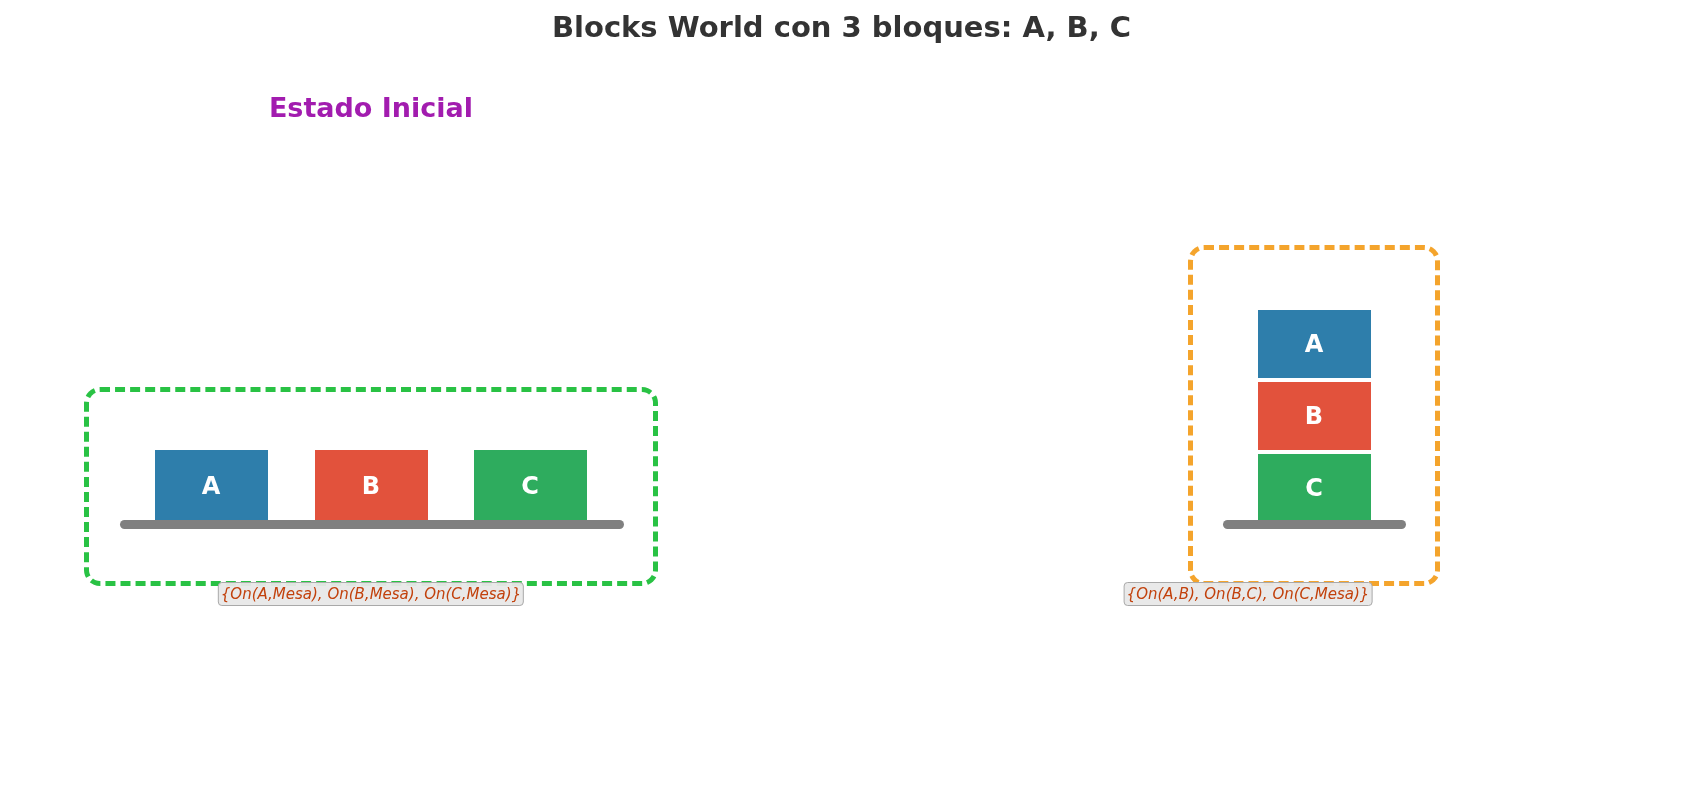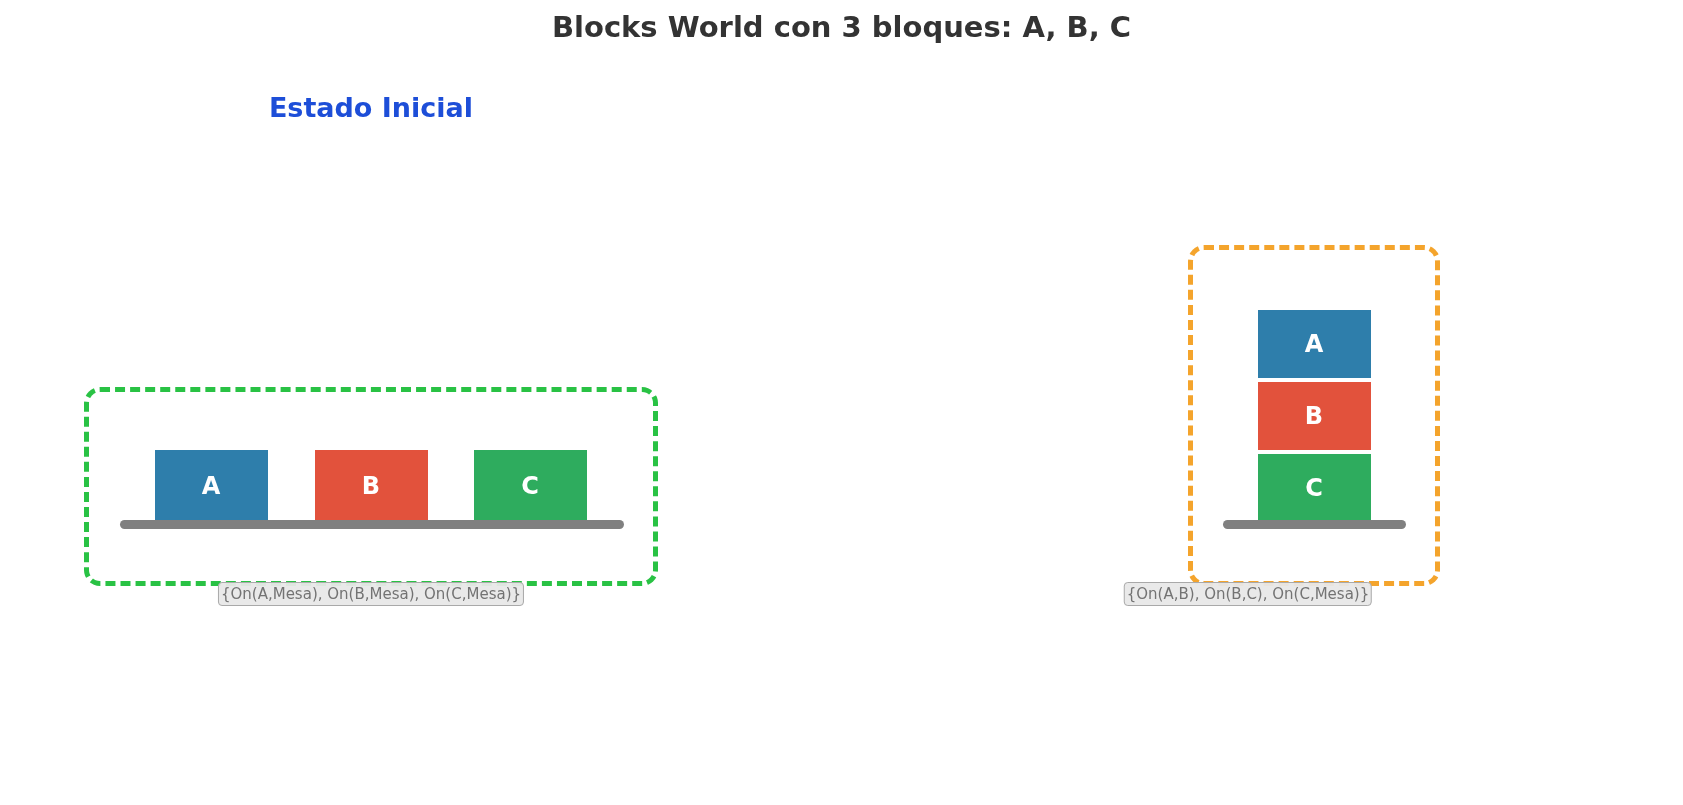--- a/index.html
+++ b/index.html
@@ -19,21 +19,21 @@
     font-size: 29px;
     font-weight: bold;
     color: #333333;
   }
   .state-heading {
     position: absolute;
     transform: translateX(-50%);
     margin: 0;
     font-size: 27px;
     font-weight: bold;
-    color: #1d4ed8;
+    color: #a21caf;
     white-space: nowrap;
   }
   #initial-heading { left: 371px; top: 92px; }
   #goal-heading    { left: 1314px; top: 92px; }
 
   .dashed-box {
     position: absolute;
     box-sizing: border-box;
     border: 5px dashed #999;
     border-radius: 16px;
@@ -66,22 +66,23 @@
   #init-block-b { left: 315px; top: 450px; height: 72px; }
   #init-block-c { left: 474px; top: 450px; height: 72px; }
 
   #goal-block-a { left: 1258px; top: 310px; height: 68px; }
   #goal-block-b { left: 1258px; top: 382px; height: 68px; }
   #goal-block-c { left: 1258px; top: 454px; height: 68px; }
 
   .state-label {
     position: absolute;
     transform: translateX(-50%);
+    font-style: italic;
     font-size: 15px;
-    color: #737373;
+    color: #c2410c;
     background: rgba(232, 232, 232, 0.95);
     border: 1px solid #a9a9a9;
     border-radius: 4px;
     padding: 2px 2px;
     white-space: nowrap;
     z-index: 5;
   }
   #initial-label { left: 371px;  top: 582px; }
   #goal-label    { left: 1248px; top: 582px; }
 </style>

